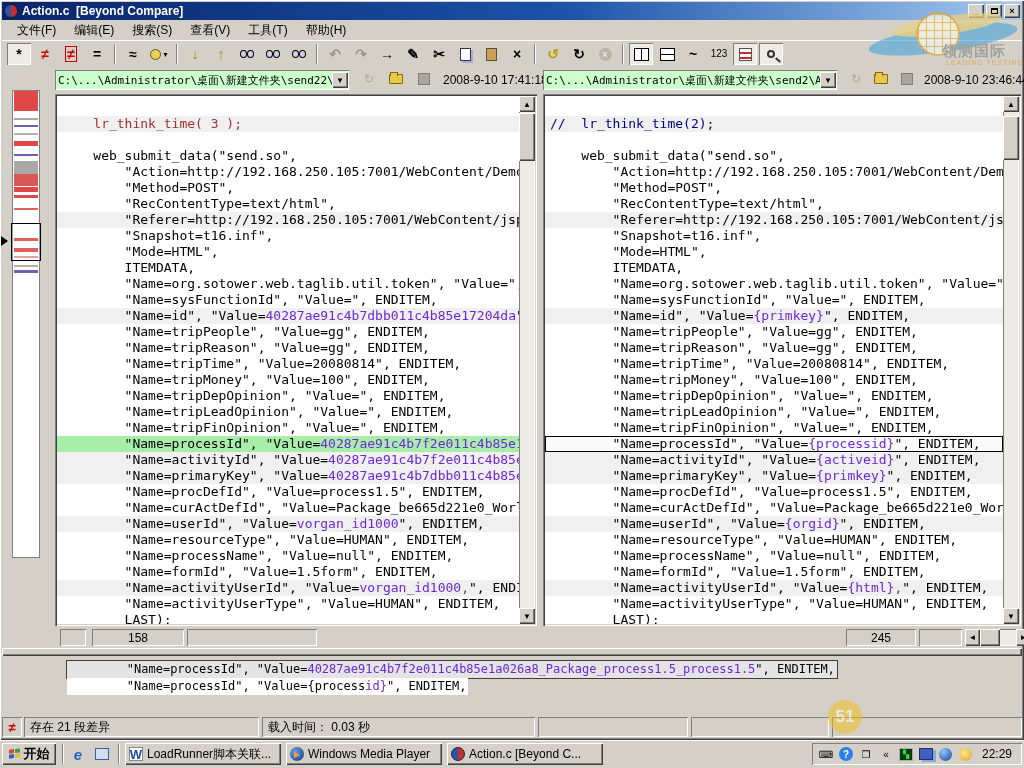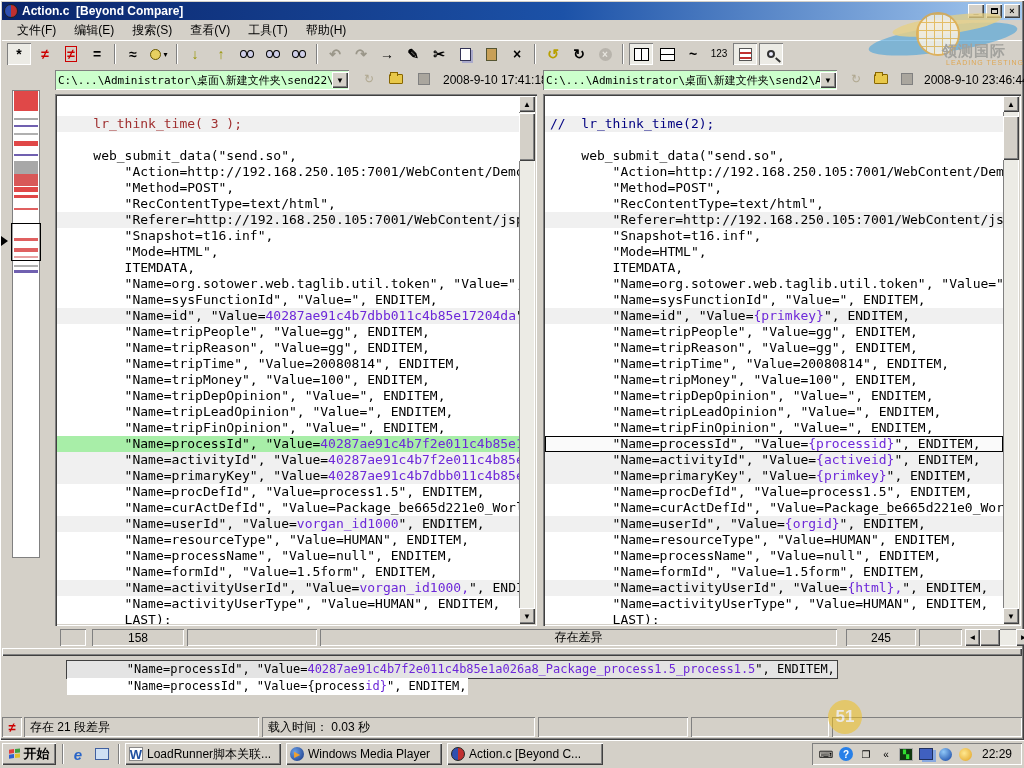--- a/index.html
+++ b/index.html
@@ -369,21 +369,20 @@
     <div class="sbtn raised sb-up">▲</div>
     <div class="thumb raised" style="top:20px;height:44px;"></div>
     <div class="sbtn raised sb-dn">▼</div>
   </div>
 </div>
 
 <div class="abs" style="left:2px;top:626px;width:928px;height:22px;margin-left:8px;">
   <div class="cell sunk" style="left:50px;width:26px;"></div>
   <div class="cell sunk" style="left:82px;width:92px;">158</div>
   <div class="cell sunk" style="left:177px;width:130px;"></div>
-  <div class="cell sunk" style="left:310px;width:517px;">存在差异</div>
   <div class="cell sunk" style="left:836px;width:70px;">245</div>
   <div class="cell sunk" style="left:909px;width:43px;"></div>
   <div id="hsb" class="sunk">
     <div class="hbtn raised" style="left:0;">◄</div>
     <div class="hbtn raised" style="left:15px;width:20px;"></div>
     <div class="hbtn raised" style="right:0;">►</div>
   </div>
 </div>
 
 <div class="abs raised" style="left:2px;top:648px;width:1020px;height:8px;background:#d4d0c8;"></div>

